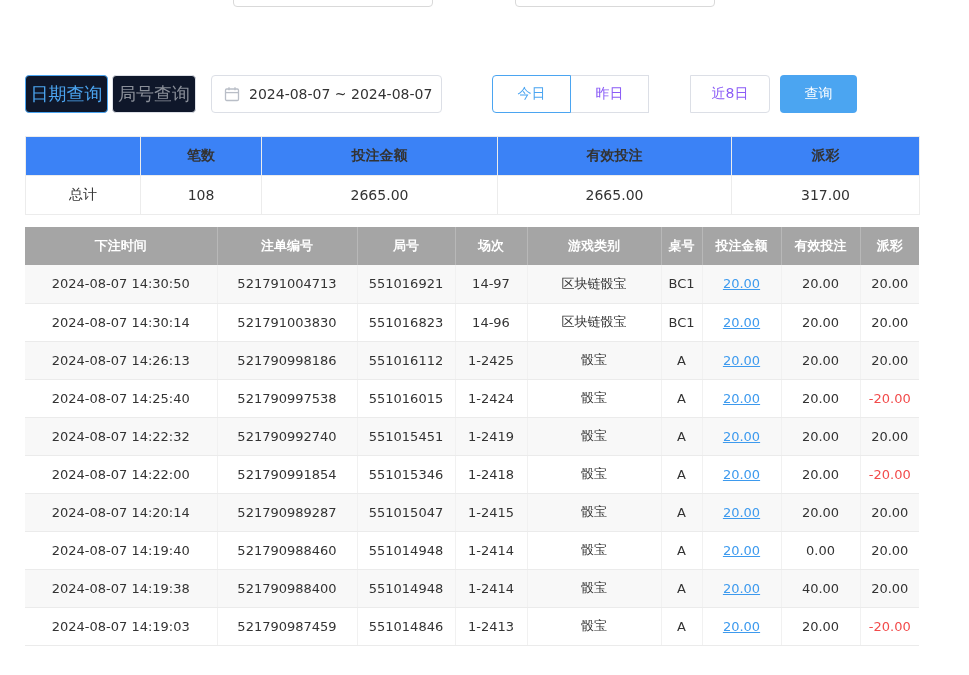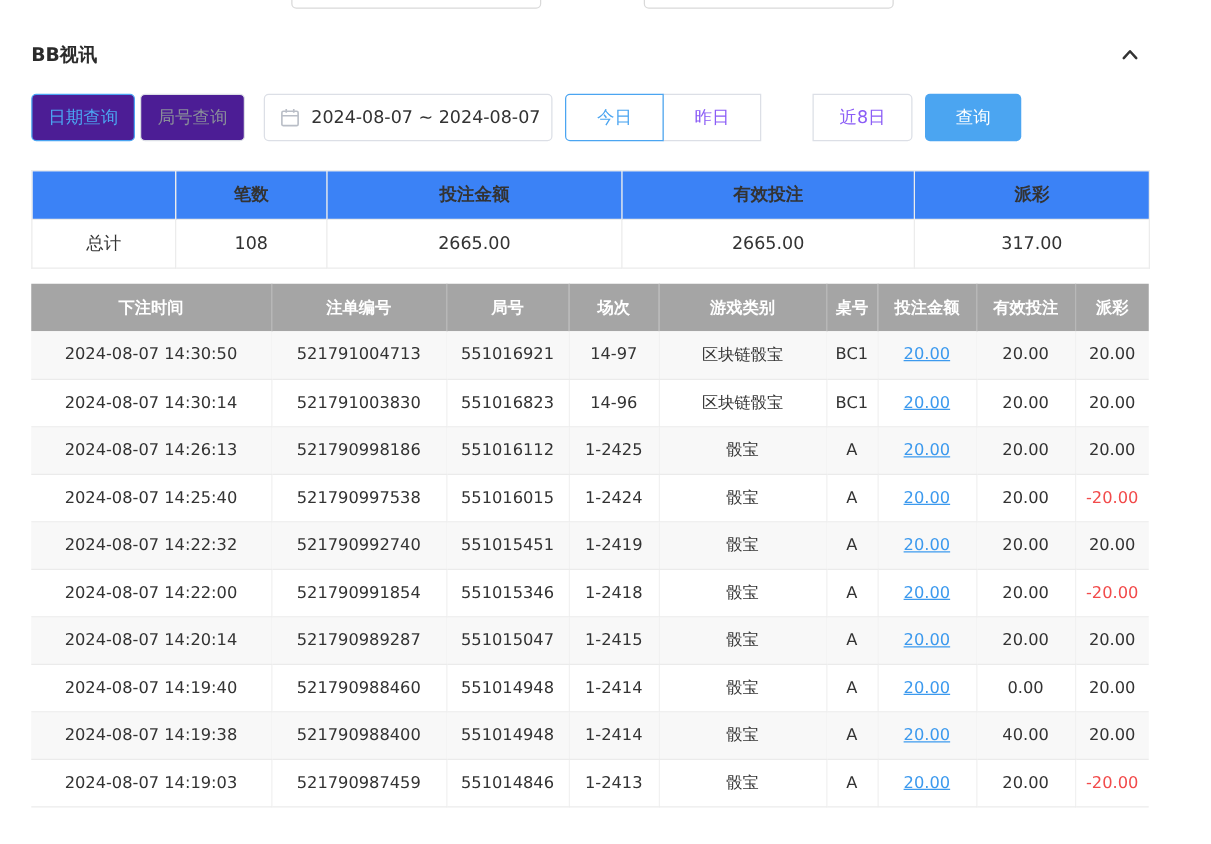--- a/index.html
+++ b/index.html
@@ -26,41 +26,41 @@
   }
   .section-title { font-size:15px; font-weight:bold; color:#2b2b2b; }
   .chevron { display:flex; align-items:center; cursor:pointer; padding-right:6px; }
 
   
   .filter-bar {
     position:absolute; top:75px; left:25px; width:894px; height:38px;
     display:flex; align-items:stretch;
   }
   .btn {
-    height:38px; border-radius:4px; background:#4c1d95; font-size:14px;
+    height:38px; border-radius:4px; background:#0f172a; font-size:18px;
     display:inline-flex; align-items:center; justify-content:center;
     cursor:pointer; font-family:inherit;
   }
   .btn-date-query { width:83px; border:1px solid var(--accent,#4ba5f1); color:var(--accent,#4ba5f1); }
   .btn-round-query { width:84px; border:1px solid #dcdfe6; color:#8a8f99; margin-left:4px; }
   .date-picker {
     margin-left:15px; width:231px; height:38px;
     border:1px solid #dcdfe6; border-radius:4px; background:#fff;
     display:flex; align-items:center; padding:12px 12px; gap:9px; cursor:pointer;
   }
   .date-picker .date-text { font-size:14px; color:#333; white-space:nowrap; }
   .quick-group { display:flex; margin-left:10px; }
   .quick-btn {
     width:79px; height:38px; background:#fff; border:1px solid #dcdfe6;
     color:#8b5cf6; font-size:14px; margin-left:-1px; cursor:pointer;
     display:inline-flex; align-items:center; justify-content:center; font-family:inherit;
   }
   .quick-btn:first-child { margin-left:0; border-radius:4px 0 0 4px; }
   .quick-btn:last-child { border-radius:0 4px 4px 0; width:80px;margin-left:41px; }
-  .quick-btn.active { border-color:var(--accent,#4ba5f1); color:var(--accent,#4ba5f1); position:relative; z-index:1; }
+  .quick-btn.active { border-color:var(--accent,#4ba5f1); color:var(--accent,#4ba5f1); position:relative; z-index:1;margin-left:40px; }
   .btn-search {
     margin-left:10px; width:77px; border:none; border-radius:4px;
     background:var(--accent,#4ba5f1); color:#fff; font-size:14px;
   }
 
   
   .summary-table {
     position:absolute; top:136px; left:25px; width:894px;
     border-collapse:collapse; table-layout:fixed; font-size:14px;
   }
@@ -92,28 +92,20 @@
   .payout-cell.negative { color:var(--negative,#f24b4b); }
 </style>
 </head>
 <body>
 
 <div class="page">
 
   <div class="partial-input pi-1"></div>
   <div class="partial-input pi-2"></div>
 
-  <div class="section-header">
-    <div class="section-title">BB视讯</div>
-    <span class="chevron">
-      <svg width="18" height="18" viewBox="0 0 18 18">
-          <polyline points="4,11.5 9,6 14,11.5" fill="none" stroke="#333" stroke-width="2" stroke-linecap="round" stroke-linejoin="round"></polyline>
-        </svg>
-    </span>
-  </div>
 
   <div class="filter-bar">
     <button class="btn btn-date-query">日期查询</button>
     <button class="btn btn-round-query">局号查询</button>
 
     <div class="date-picker">
       <span style="display:flex;">
         <svg width="16" height="16" viewBox="0 0 16 16">
             <rect x="1.5" y="3" width="13" height="11.5" rx="1.2" fill="none" stroke="#b9bec7" stroke-width="1.3"></rect>
             <line x1="1.5" y1="6.6" x2="14.5" y2="6.6" stroke="#b9bec7" stroke-width="1.3"></line>

